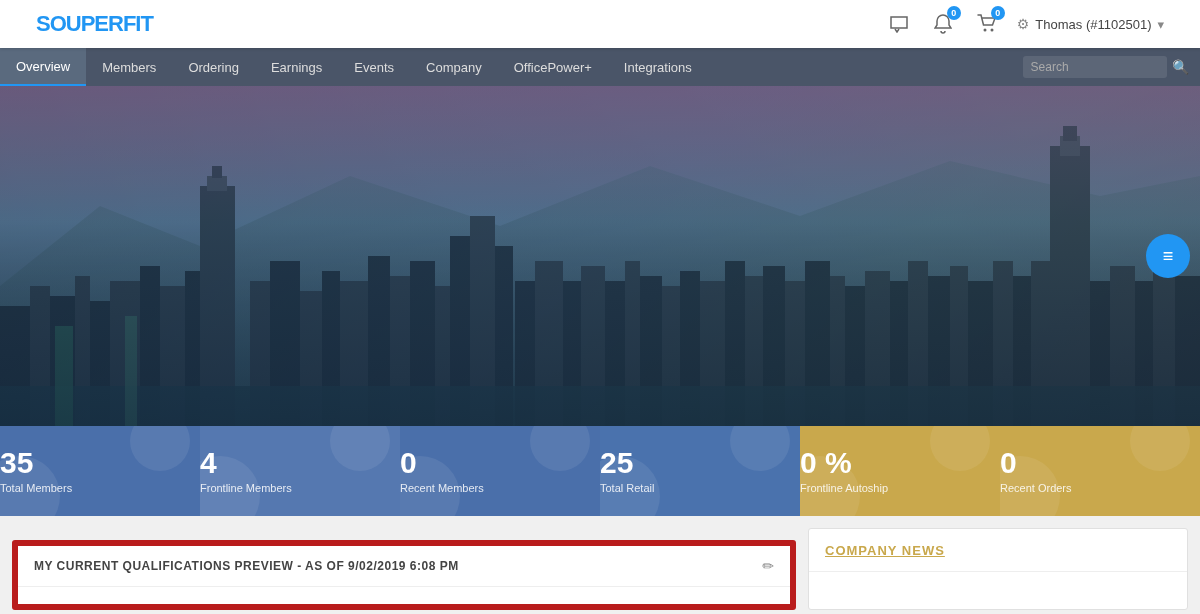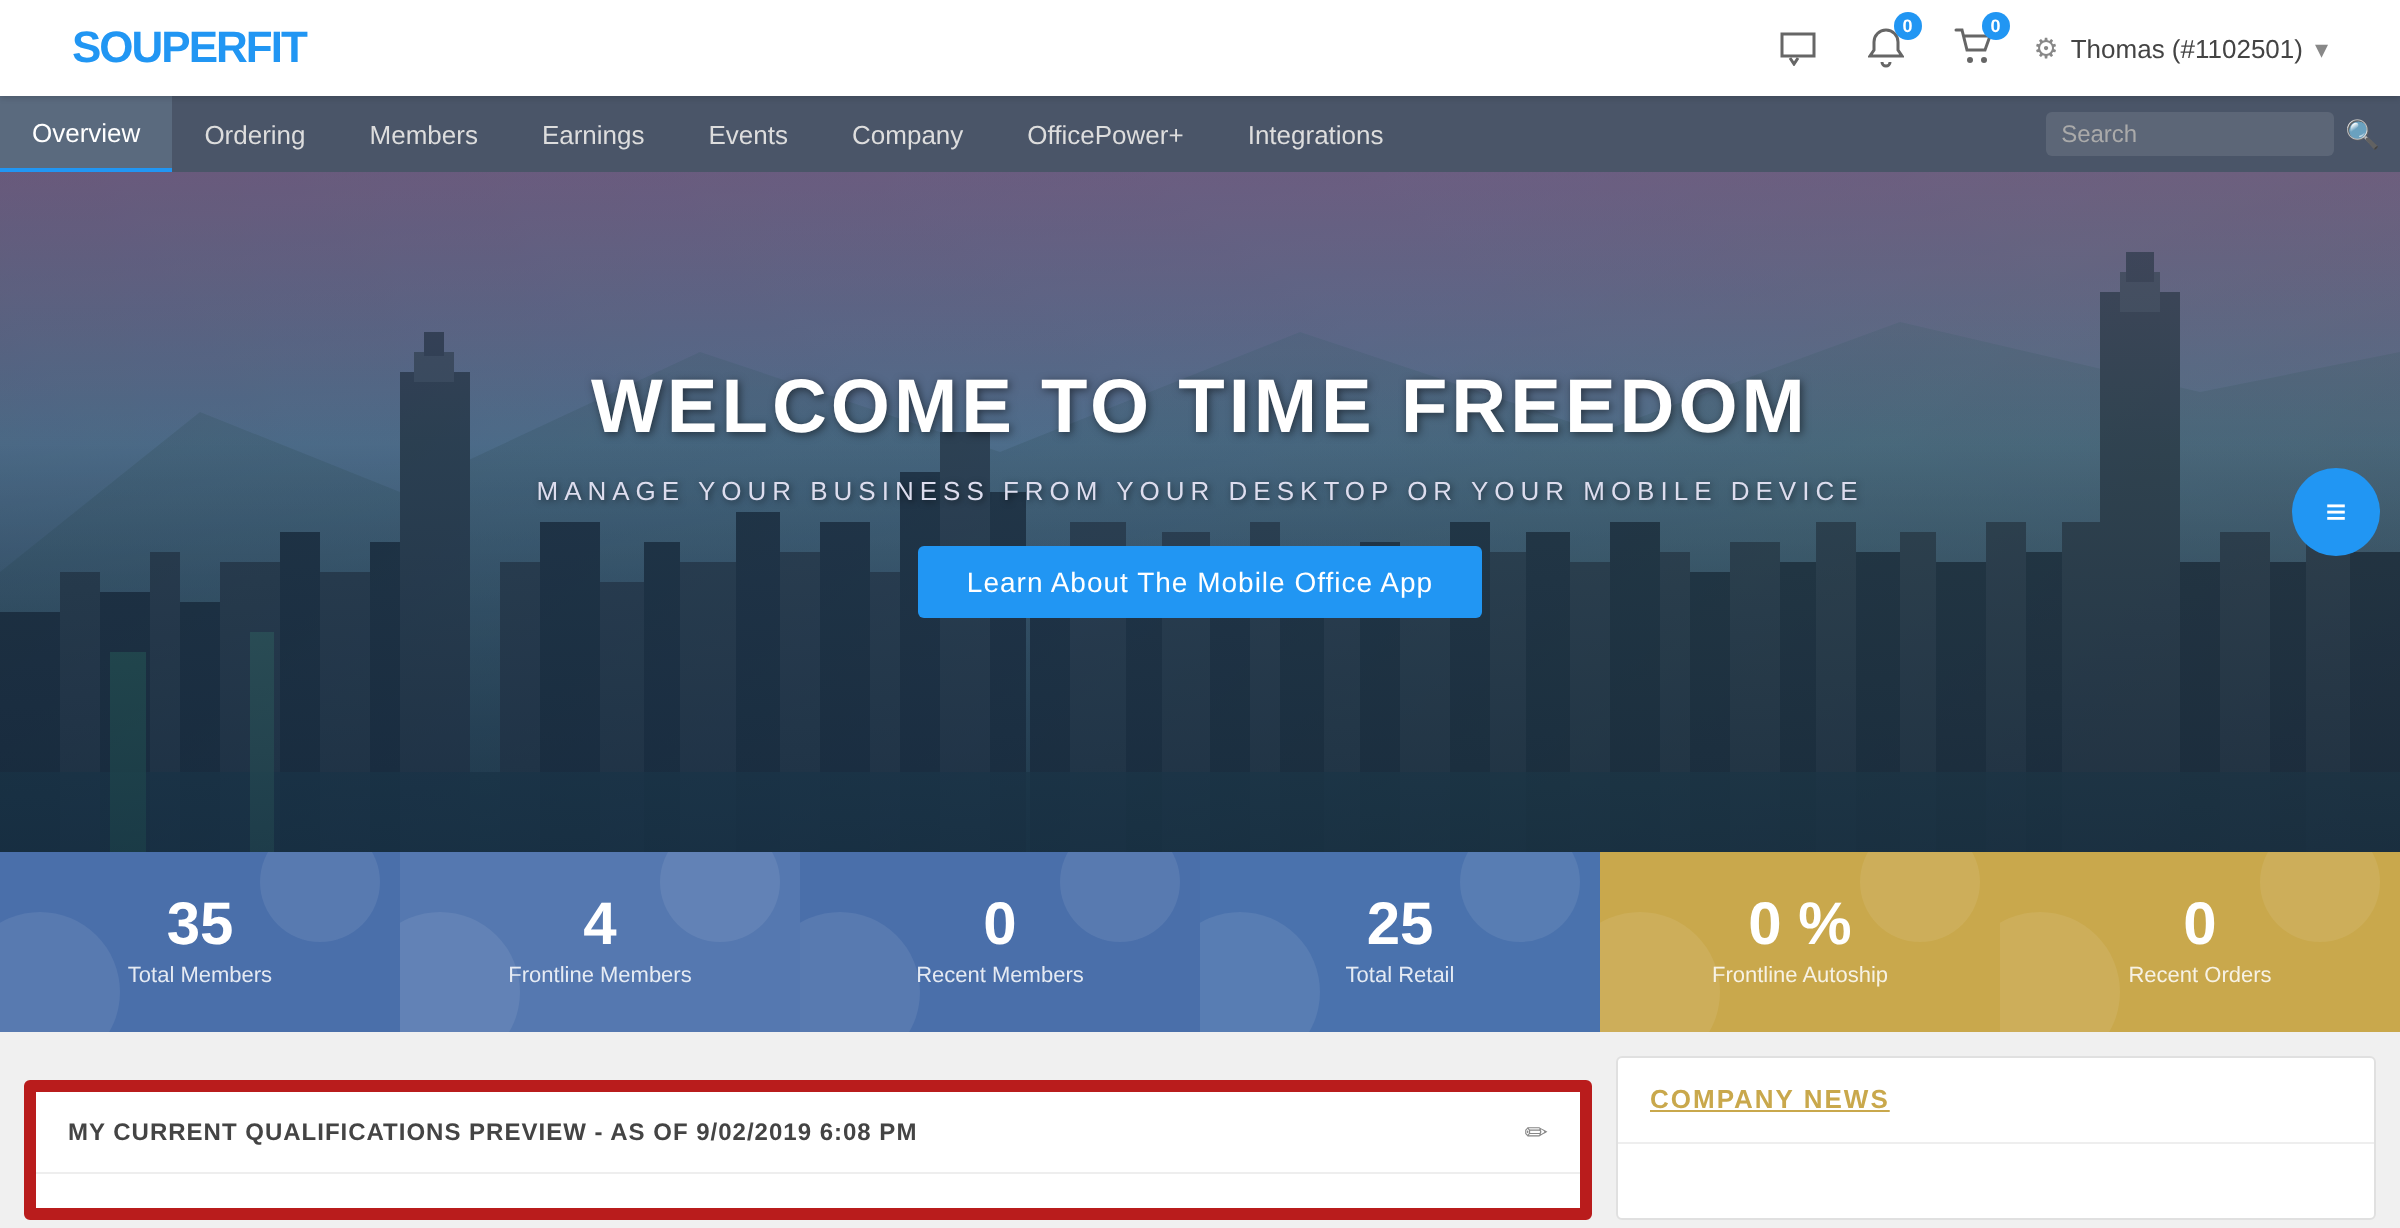--- a/index.html
+++ b/index.html
@@ -180,21 +180,20 @@
     
     .stats-row {
       display: flex;
       width: 100%;
       height: 90px;
     }
     .stat-card {
       flex: 1;
       display: flex;
       flex-direction: column;
-      align-items: center;
       justify-content: center;
       position: relative;
       overflow: hidden;
     }
     .stat-card.blue { background: #4a6faa; }
     .stat-card.blue-mid { background: #5578b0; }
     .stat-card.blue-dark { background: #4a6faa; }
     .stat-card.blue2 { background: #4a72ad; }
     .stat-card.gold { background: #c9a84c; }
     .stat-card.gold-dark { background: #c9a84c; }
@@ -328,22 +327,22 @@
       <span style="color:#888; font-size:14px;">⚙</span>
       <span style="font-size:13px; color:#444;">Thomas (#1102501)</span>
       <span style="color:#888;">▾</span>
     </div>
   </div>
 </div>
 
 <nav class="nav">
   <div class="nav-items">
     <div class="nav-item active">Overview</div>
+    <div class="nav-item">Members</div>
     <div class="nav-item">Ordering</div>
-    <div class="nav-item">Members</div>
     <div class="nav-item">Earnings</div>
     <div class="nav-item">Events</div>
     <div class="nav-item">Company</div>
     <div class="nav-item">OfficePower+</div>
     <div class="nav-item">Integrations</div>
   </div>
   <div class="nav-search">
     <input type="text" placeholder="Search" style="">
     <span class="search-icon-nav">🔍</span>
   </div>
@@ -436,25 +435,20 @@
     <rect x="1175" y="190" width="25" height="150" fill="#1a2a3a"></rect>
 
     <rect x="0" y="300" width="1200" height="40" fill="#1a3a4a" opacity="0.8"></rect>
 
     <rect x="55" y="240" width="18" height="100" fill="#2a6a5a" opacity="0.7"></rect>
     <rect x="125" y="230" width="12" height="110" fill="#3a7a6a" opacity="0.6"></rect>
   </svg>
 
   <div class="hero-overlay"></div>
 
-  <div class="hero-content">
-    <h1 class="hero-title">WELCOME TO TIME FREEDOM</h1>
-    <p class="hero-subtitle">MANAGE YOUR BUSINESS FROM YOUR DESKTOP OR YOUR MOBILE DEVICE</p>
-    <button class="hero-button">Learn About The Mobile Office App</button>
-  </div>
 
   <div class="floating-btn">
     <span>≡</span>
   </div>
 </div>
 
 <div class="stats-row">
   <div class="stat-card blue">
     <div class="stat-number">35</div>
     <div class="stat-label">Total Members</div>

